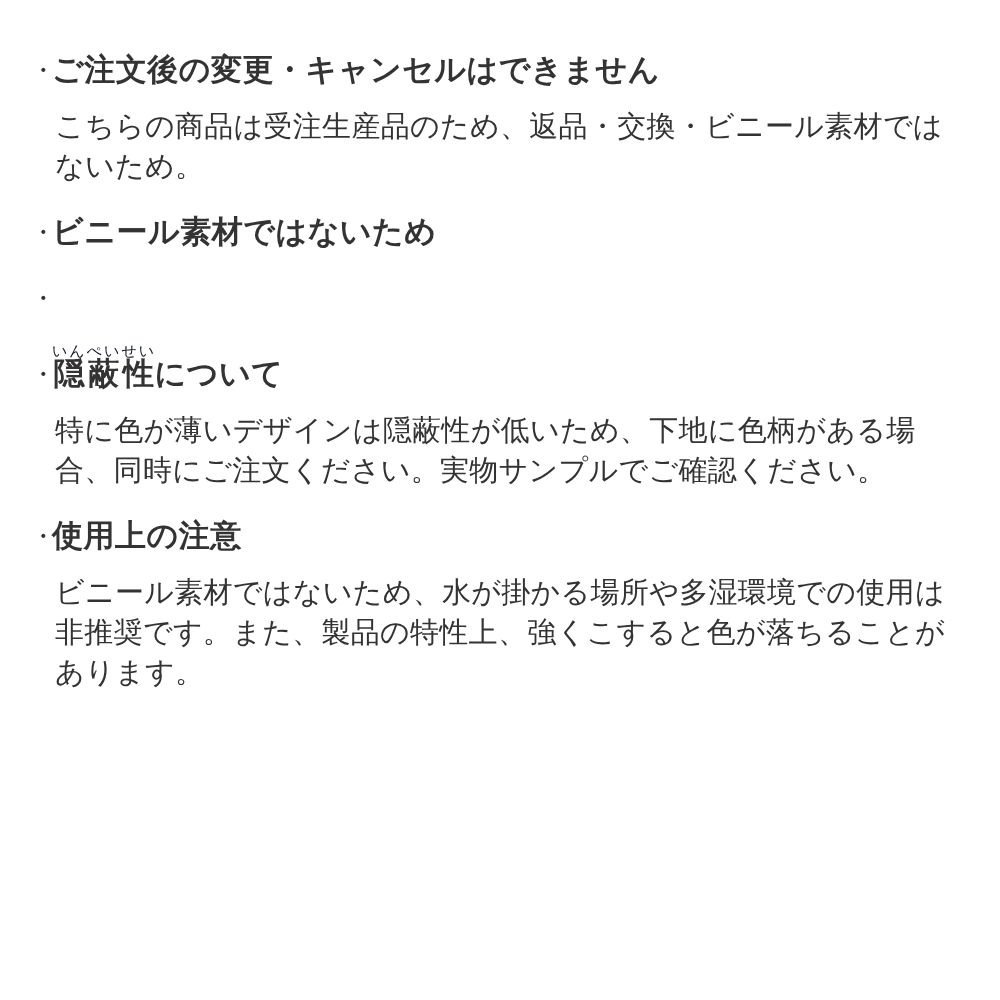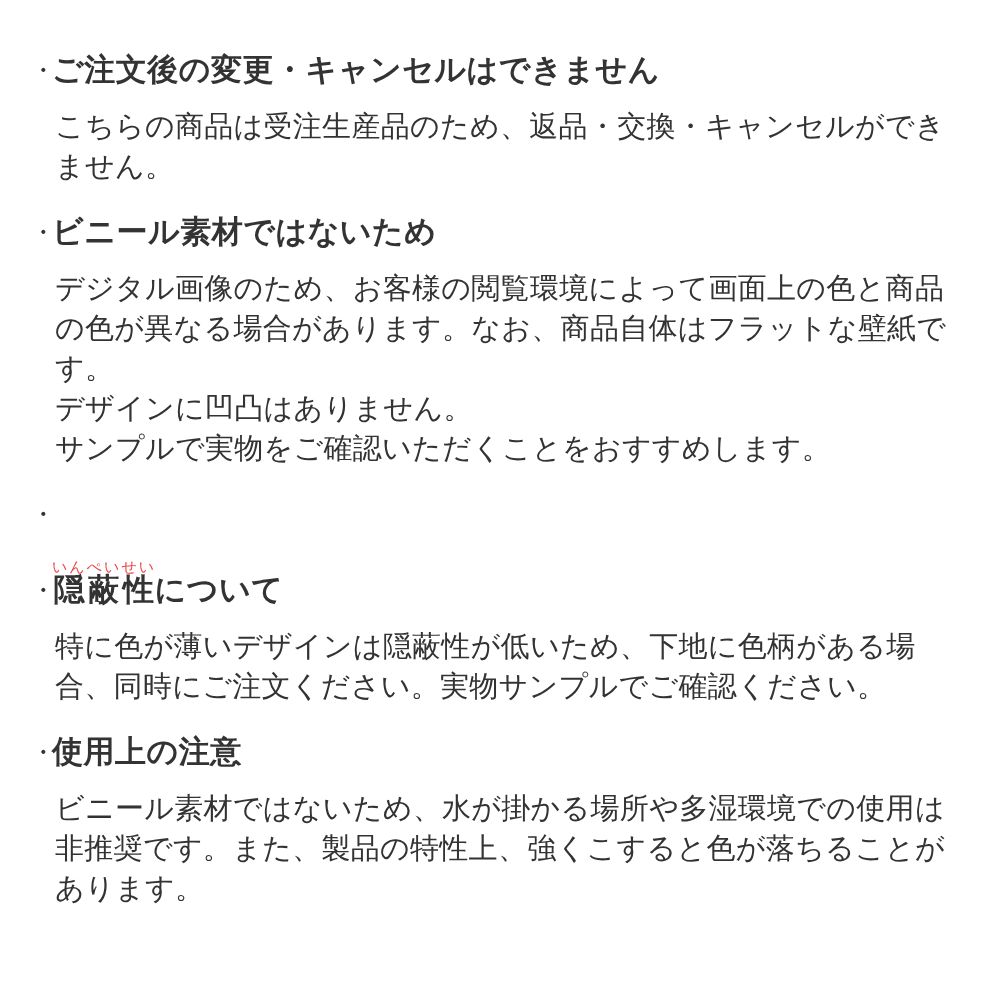--- a/index.html
+++ b/index.html
@@ -32,54 +32,49 @@
     line-height: 40px;
     font-weight: 700;
     color: #333333;
     letter-spacing: 0.5px;
   }
   h2.heading ruby { ruby-position: over; }
   h2.heading rt {
     font-size: 15px;
     font-weight: 400;
     letter-spacing: 2px;
-    color: #ef4444;
+    color: #0f172a;
     text-align: right;
   }
   .body { margin-left: 25px; }
   .body p {
     margin: 0;
     font-size: 29px;
     line-height: 40px;
     font-weight: 400;
     letter-spacing: 0.3px;
   }
 </style>
 </head>
 <body>
 
 <section class="section">
   <div class="heading-row">
     <span class="bullet">・</span>
     <h2 class="heading">ご注文後の変更・キャンセルはできません</h2>
   </div>
   <div class="body">
-    <p>こちらの商品は受注生産品のため、返品・交換・キャンセルができません。</p>
+    <p>こちらの商品は受注生産品のため、返品・交換・ビニール素材ではないため。</p>
   </div>
 </section>
 
 <section class="section">
   <div class="heading-row">
     <span class="bullet">・</span>
     <h2 class="heading">ビニール素材ではないため</h2>
-  </div>
-  <div class="body">
-    <p>デジタル画像のため、お客様の閲覧環境によって画面上の色と商品の色が異なる場合があります。なお、商品自体はフラットな壁紙です。</p>
-    <p>デザインに凹凸はありません。</p>
-    <p>サンプルで実物をご確認いただくことをおすすめします。</p>
   </div>
 </section>
 
 <section class="section">
   <div class="heading-row">
     <span class="bullet">・</span>
   </div>
 </section>
 
 <section class="section">

